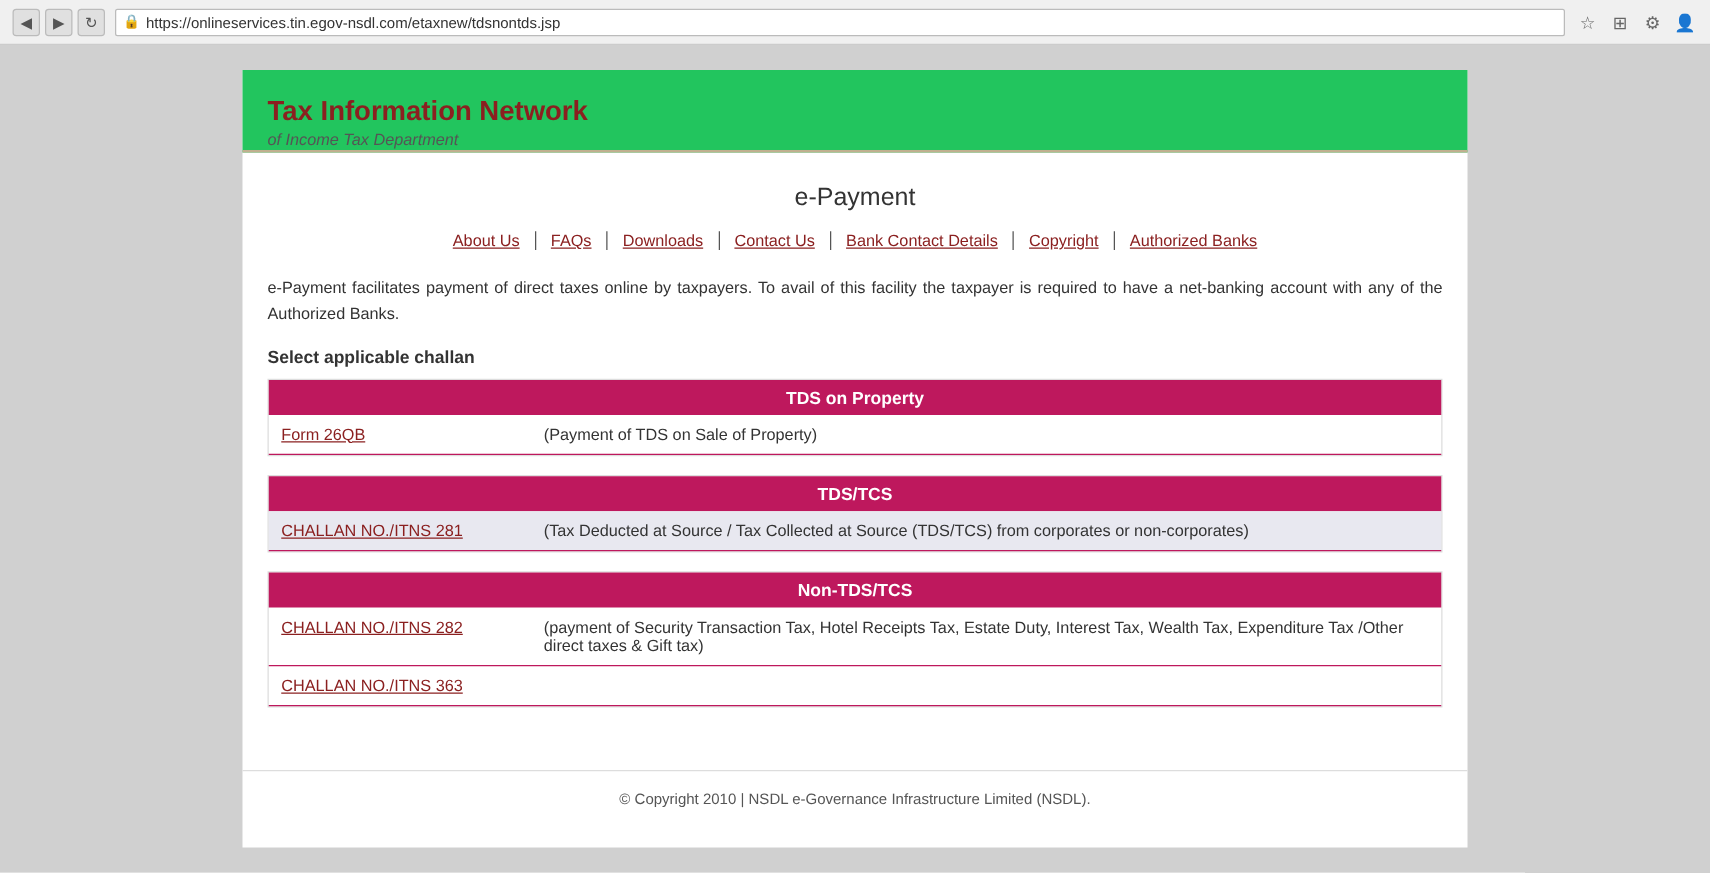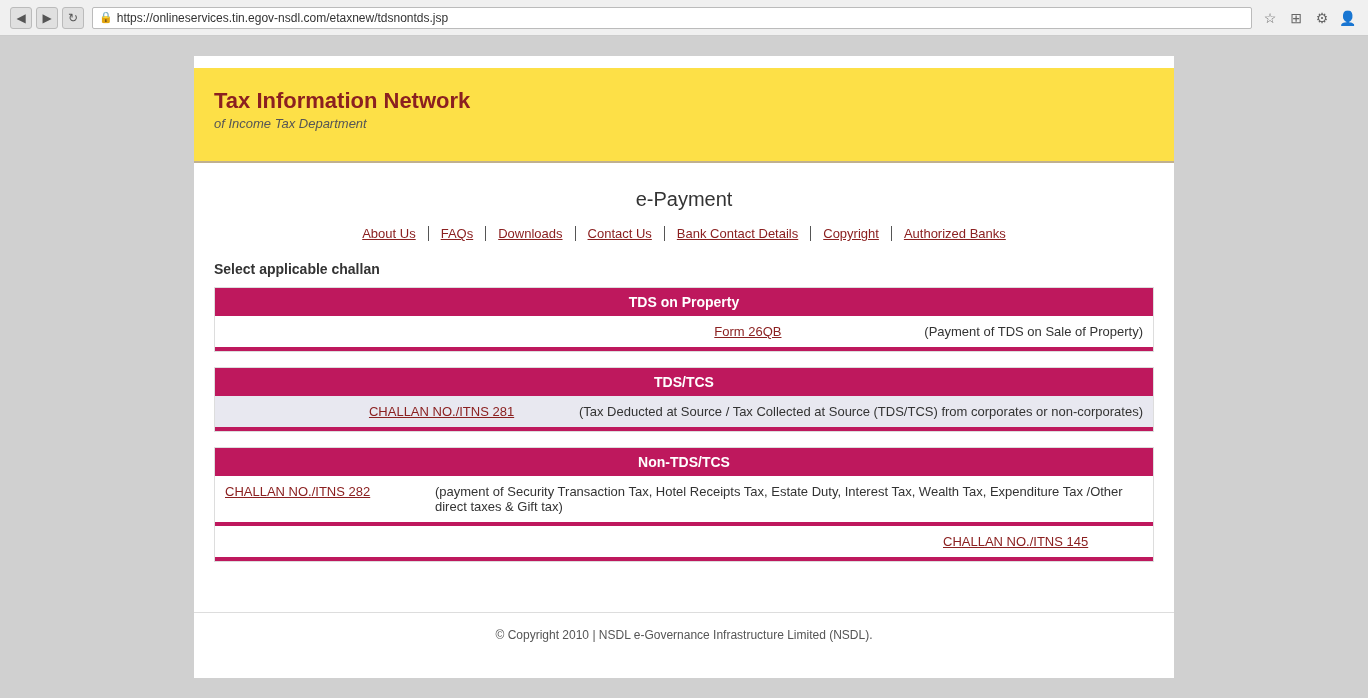--- a/index.html
+++ b/index.html
@@ -74,24 +74,23 @@
       padding: 20px 0;
     }
 
     .main-container {
       background: white;
       width: 980px;
       min-height: 620px;
     }
 
     .header-section {
-      background: #fde047;
-      padding: 20px 20px 30px 20px;
+      background: #22c55e;
+      padding: 20px 20px 1px 20px;
       border-bottom: 2px solid #c0b090;
-      margin-top: 12px;
     }
 
     .site-title {
       color: #8b2020;
       font-size: 22px;
       font-weight: bold;
       font-family: Arial, sans-serif;
     }
 
     .site-subtitle {
@@ -157,22 +156,21 @@
       padding: 6px;
       font-size: 14px;
       font-weight: bold;
       margin-bottom: 0;
     }
 
     .challan-row {
       display: flex;
       align-items: flex-start;
       padding: 8px 10px;
-      border-bottom: 4px solid #be185d;
-      justify-content: flex-end;
+      border-bottom: 1px solid #be185d;
     }
 
     .challan-row.highlighted {
       background: #e8e8f0;
     }
 
     .challan-link {
       color: #8b2020;
       text-decoration: underline;
       cursor: pointer;
@@ -237,20 +235,21 @@
       <div class="nav-bar">
         <a class="nav-link">About Us</a>
         <a class="nav-link">FAQs</a>
         <a class="nav-link">Downloads</a>
         <a class="nav-link">Contact Us</a>
         <a class="nav-link">Bank Contact Details</a>
         <a class="nav-link">Copyright</a>
         <a class="nav-link">Authorized Banks</a>
       </div>
 
+      <p class="description-text">e-Payment facilitates payment of direct taxes online by taxpayers. To avail of this facility the taxpayer is required to have a net-banking account with any of the Authorized Banks.</p>
 
       <div class="section-label">Select applicable challan</div>
 
       <div class="table-container">
         <div class="category-header">TDS on Property</div>
         <div class="challan-row">
           <span class="challan-link">Form 26QB</span>
           <span class="challan-desc">(Payment of TDS on Sale of Property)</span>
         </div>
       </div>
@@ -263,21 +262,21 @@
         </div>
       </div>
 
       <div class="table-container">
         <div class="category-header">Non-TDS/TCS</div>
         <div class="challan-row">
           <span class="challan-link">CHALLAN NO./ITNS 282</span>
           <span class="challan-desc">(payment of Security Transaction Tax, Hotel Receipts Tax, Estate Duty, Interest Tax, Wealth Tax, Expenditure Tax /Other direct taxes &amp; Gift tax)</span>
         </div>
         <div class="challan-row">
-          <span class="challan-link">CHALLAN NO./ITNS 145</span>
+          <span class="challan-link">CHALLAN NO./ITNS 363</span>
         </div>
       </div>
 
     </div>
 
     <div class="footer-section">© Copyright 2010 | NSDL e-Governance Infrastructure Limited (NSDL).</div>
 
   </div>
 </div>
 

